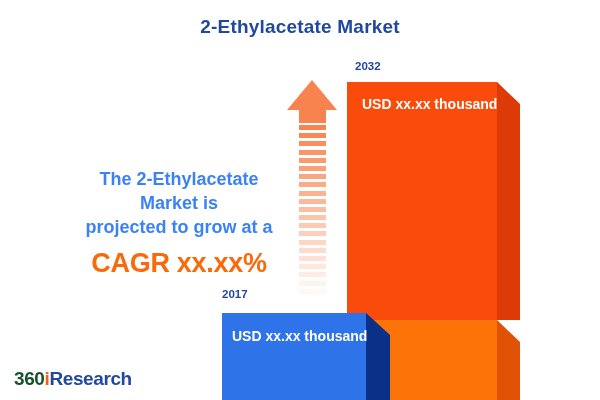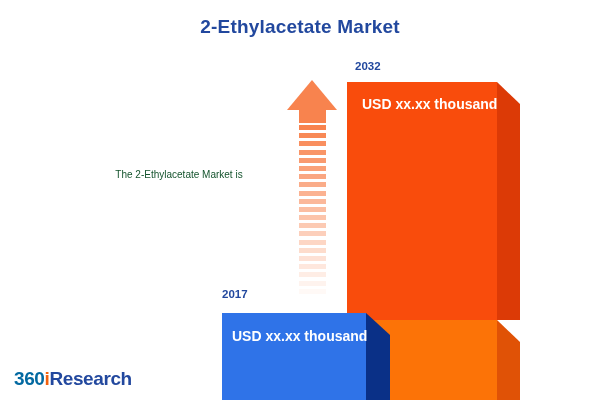--- a/index.html
+++ b/index.html
@@ -33,23 +33,23 @@
 
   
   .narrative {
     position: absolute;
     left: 68px;
     top: 168px;
     width: 222px;
     text-align: center;
   }
   .narrative-line {
-    font-size: 10px;
-    font-weight: normal;
-    color: #14532d;
+    font-size: 18px;
+    font-weight: bold;
+    color: #3b82f6;
     line-height: 1.32;
   }
   .cagr {
     margin-top: 9px;
     font-size: 27px;
     font-weight: bold;
     color: #FA6A0A;
     letter-spacing: -0.3px;
     white-space: nowrap;
   }
@@ -197,33 +197,35 @@
   
   .logo {
     position: absolute;
     left: 14px;
     top: 368px;
     font-size: 19px;
     font-weight: bold;
     letter-spacing: -0.4px;
     white-space: nowrap;
   }
-  .logo-360 { color: #0369a1; }
+  .logo-360 { color: #14532d; }
   .logo-i { color: #F2620F; }
   .logo-research { color: #22489E; margin-top: 11px; }
 </style>
 </head>
 <body>
 
 <div id="infographic">
 
   <div class="title">2-Ethylacetate Market</div>
 
   <div class="narrative">
     <div class="narrative-line">The 2-Ethylacetate Market is</div>
+    <div class="narrative-line">projected to grow at a</div>
+    <div class="cagr">CAGR xx.xx%</div>
   </div>
 
   <div class="arrow">
     <div class="arrow-head"></div>
     <div class="arrow-neck"></div>
     <div class="arrow-shaft" id="arrow-shaft">
         <div class="arrow-stripe" style="opacity: 1;"></div>
         <div class="arrow-stripe" style="opacity: 0.953;"></div>
         <div class="arrow-stripe" style="opacity: 0.905;"></div>
         <div class="arrow-stripe" style="opacity: 0.858;"></div>

